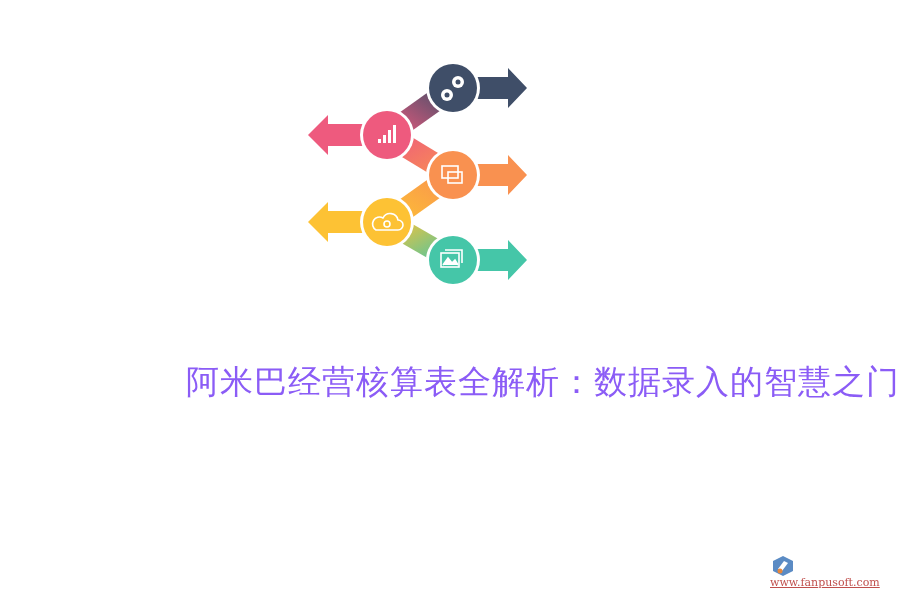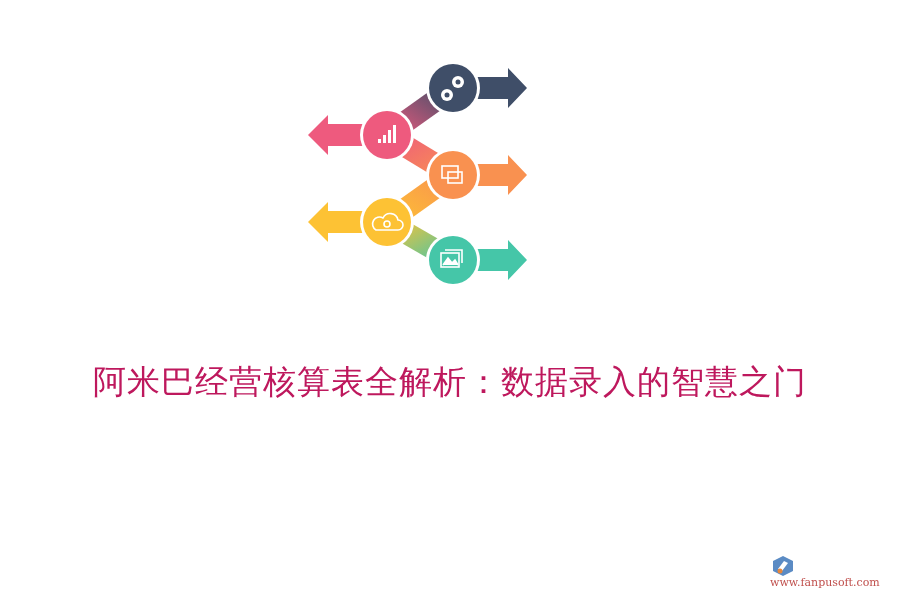--- a/index.html
+++ b/index.html
@@ -1,25 +1,25 @@
 <!DOCTYPE html>
 <html><head>
 <meta charset="utf-8">
 <style>
   html, body { margin:0; padding:0; }
   body { width:900px; height:600px; background:#ffffff; position:relative; overflow:hidden;
          font-family:"DejaVu Serif","Liberation Serif",serif; }
   .infographic { position:absolute; left:0; top:0; width:900px; height:320px; }
-  .title { position:absolute; left:0; width:900px; top:360px; text-align:center;
-           font-size:33px; color:#be185d; letter-spacing:1px; white-space:nowrap; }
+  .title { position:absolute; left:0; width:900px; top:360px; text-align:right;
+           font-size:33px; color:#8b5cf6; letter-spacing:1px; white-space:nowrap; }
   .logo { position:absolute; left:770px; top:552px; width:125px; height:40px; }
   .logo-name { position:absolute; left:26px; top:0; font-size:21px; color:#3a6ea5;
                font-family:"DejaVu Sans","Liberation Sans",sans-serif; letter-spacing:1px; }
   .logo-url { position:absolute; left:0; top:24px; font-size:11px; color:#c0504d;
-              font-family:"DejaVu Serif","Liberation Serif",serif; white-space:nowrap; }
+              font-family:"DejaVu Serif","Liberation Serif",serif; white-space:nowrap;text-decoration:underline; }
   .logo-mark { position:absolute; left:2px; top:3px; }
 </style>
 </head>
 <body>
 
 <svg class="infographic" viewBox="0 0 900 320" xmlns="http://www.w3.org/2000/svg">
   <defs>
     <linearGradient id="g1" x1="0" y1="1" x2="1" y2="0">
       <stop offset="0" stop-color="#ee5a7e"></stop>
         <stop offset="1" stop-color="#3f4e68"></stop>

